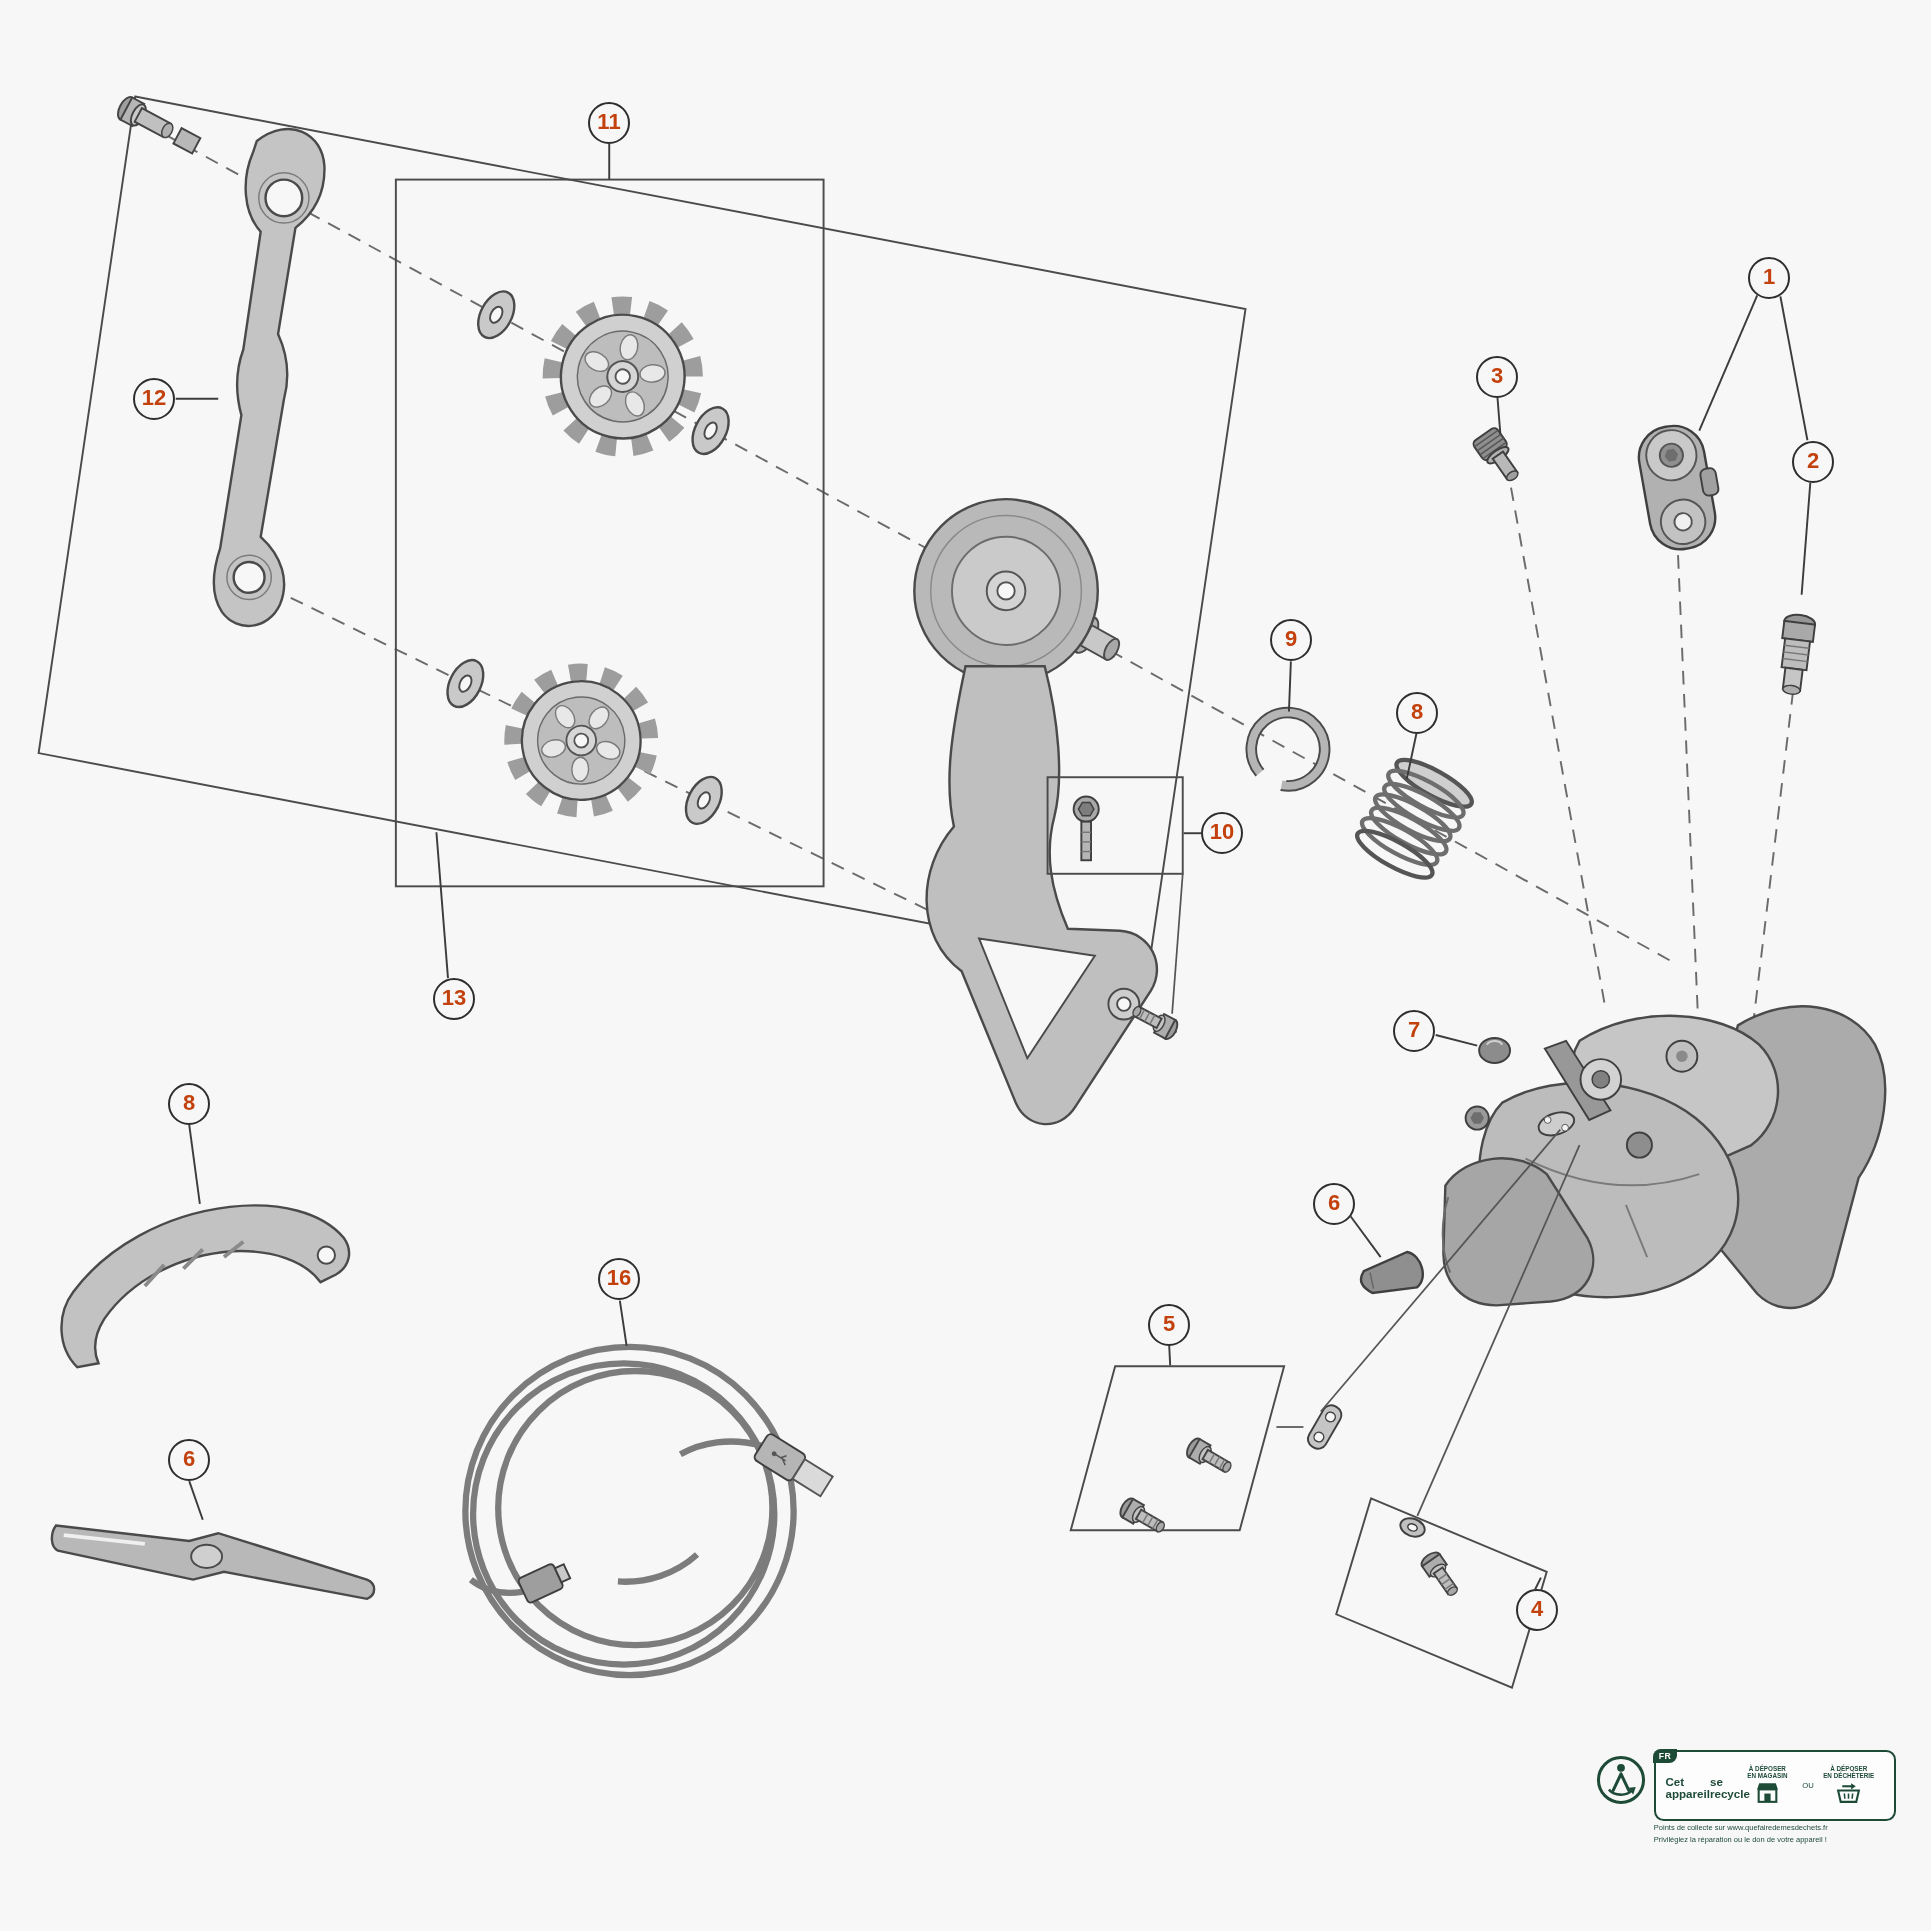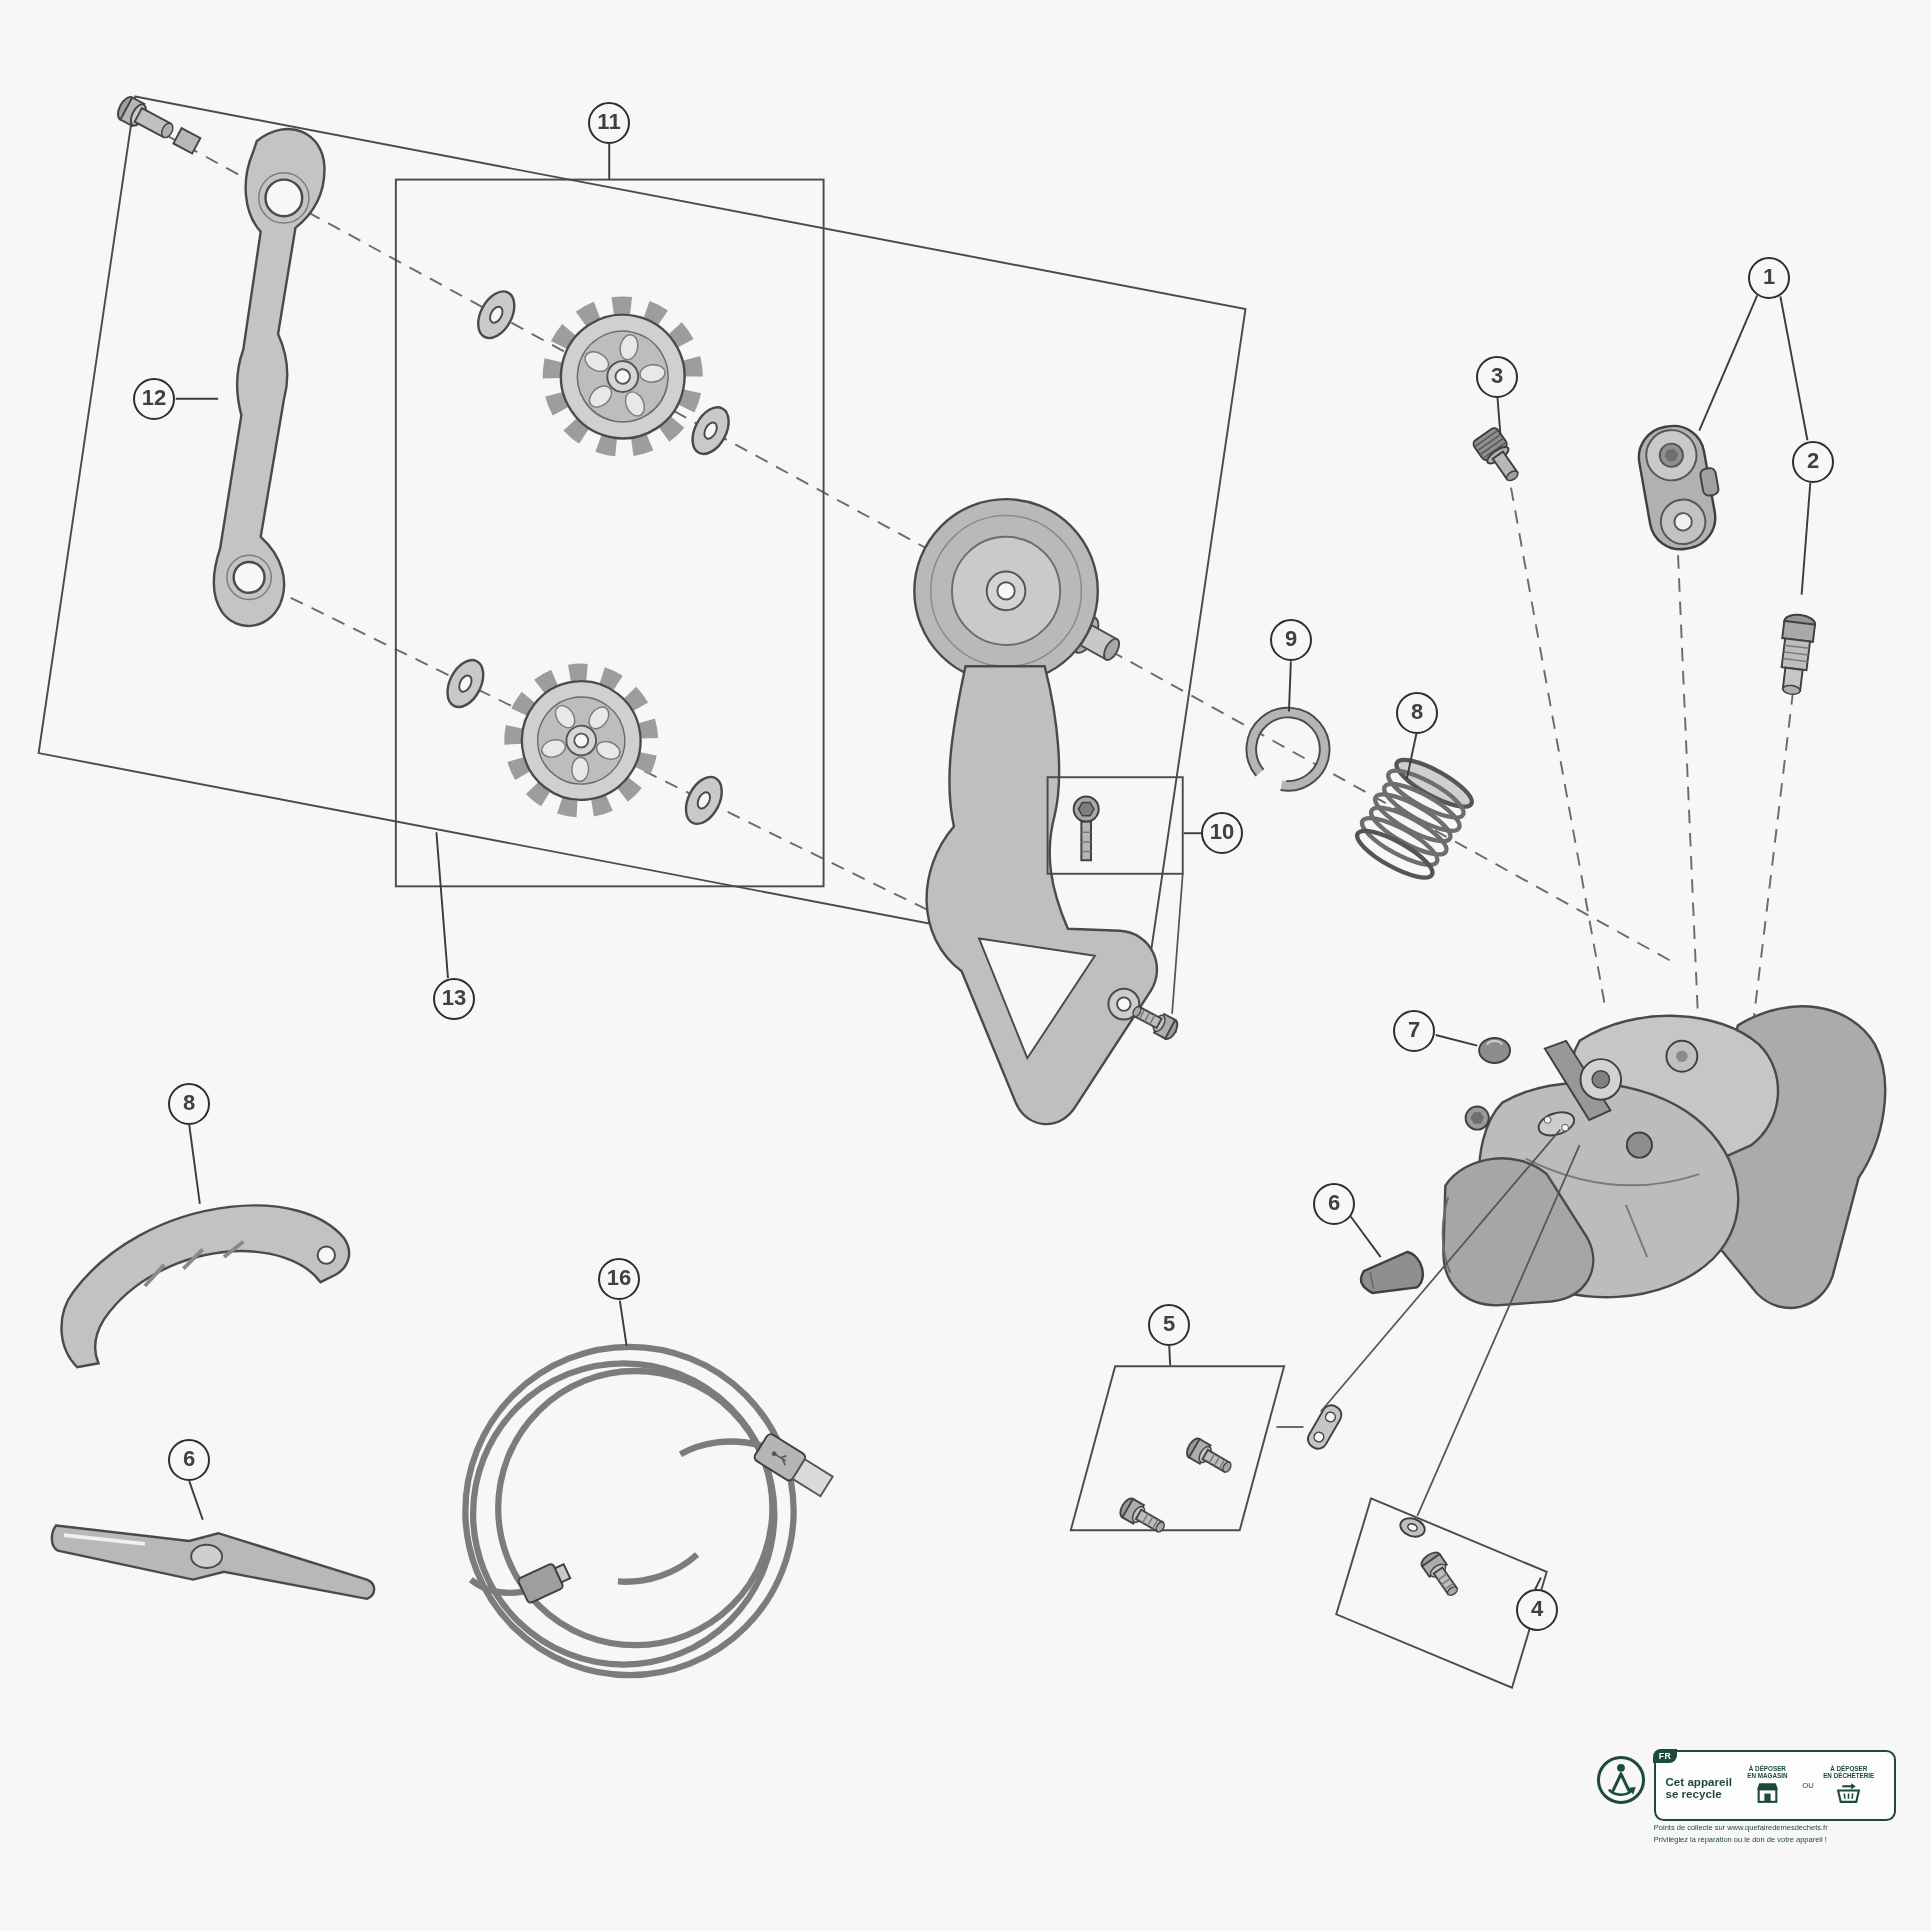--- a/index.html
+++ b/index.html
@@ -7,41 +7,41 @@
     width:1931px;height:1931px;position:relative;
     background:#f7f7f7;
     font-family:"Liberation Sans",sans-serif;
     overflow:hidden;
   }
   .stage{position:absolute;inset:0;}
   svg.diagram{position:absolute;left:0;top:0;}
   .callout{
     position:absolute;width:42px;height:42px;box-sizing:border-box;
     border:2.9px solid #2e2e2e;border-radius:50%;
-    background:#f7f7f7;color:#404040;
+    background:#f7f7f7;color:#c2410c;
     font-size:22px;font-weight:600;line-height:36px;text-align:center;
     transform:translate(-50%,-50%);
   }
   
   .recycle{
     position:absolute;left:1595px;top:1750px;width:301px;height:116px;
     display:flex;align-items:flex-start;gap:6.8px;color:#1e4b38;
   }
   .rl-right{flex:1;display:flex;flex-direction:column;}
   .rl-box{
     position:relative;border:2.9px solid #1e4b38;border-radius:9.7px;
     height:71px;display:flex;align-items:center;gap:3.9px;
     padding:3.9px 5.8px 3.9px 9.7px;background:#fdfdfd;box-sizing:border-box;
   }
   .rl-fr{
     position:absolute;left:-2.9px;top:-2.9px;background:#1e4b38;color:#fff;
     font-size:8.7px;font-weight:bold;padding:1.9px 5.8px;
     border-radius:7.7px 0 7.7px 0;letter-spacing:0.5px;
   }
-  .rl-head{display:flex;flex-direction:column;font-weight:bold;font-size:11.6px;line-height:1.08;width:68px;margin-top:5.8px;}
+  .rl-head{display:flex;flex-direction:row;font-weight:bold;font-size:11.6px;line-height:1.08;width:68px;margin-top:5.8px;}
   .rl-tile{display:flex;flex-direction:column;align-items:center;width:60px;}
   .rl-cap{display:flex;flex-direction:column;align-items:center;font-size:6.3px;font-weight:bold;line-height:1.15;text-align:center;}
   .rl-ou{font-size:7.7px;font-weight:normal;margin:0 1px;}
   .rl-foot{font-size:7.5px;line-height:1.3;margin-top:1.9px;white-space:nowrap;}
   .rl-foot:first-of-type{margin-top:3.9px;}
 </style>
 </head>
 <body>
 
 <div class="stage">

